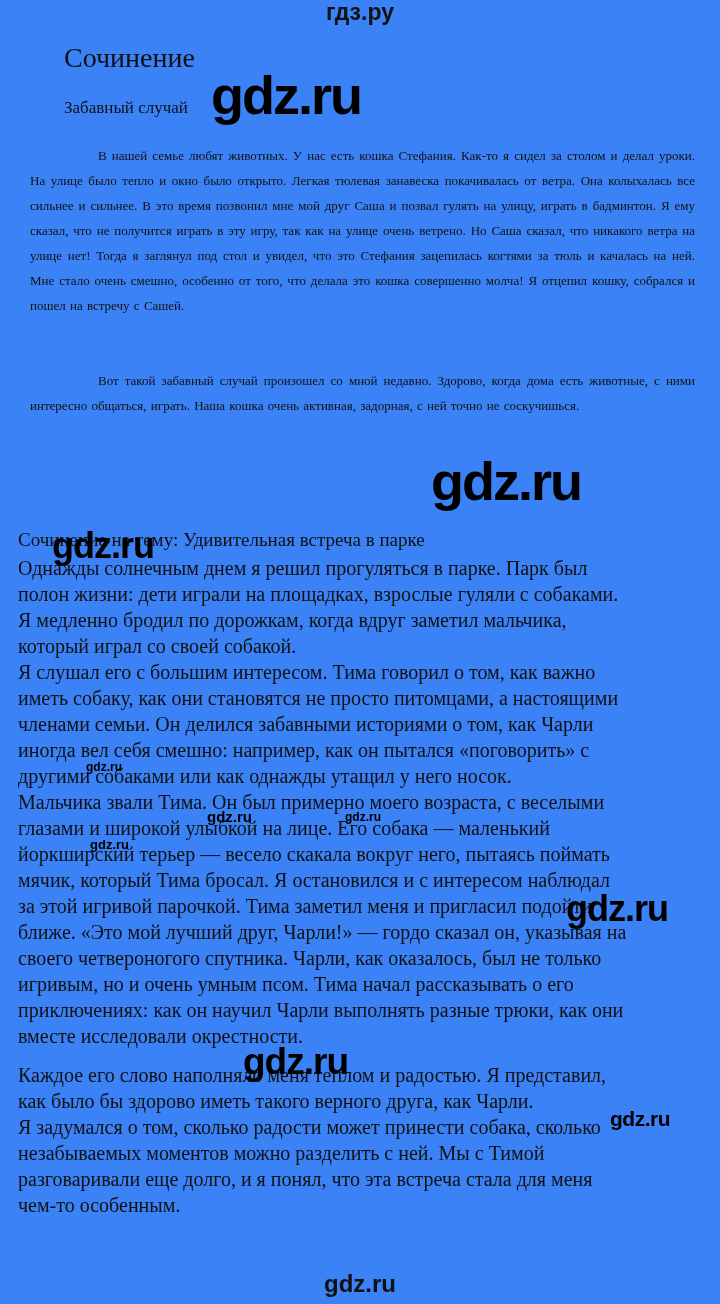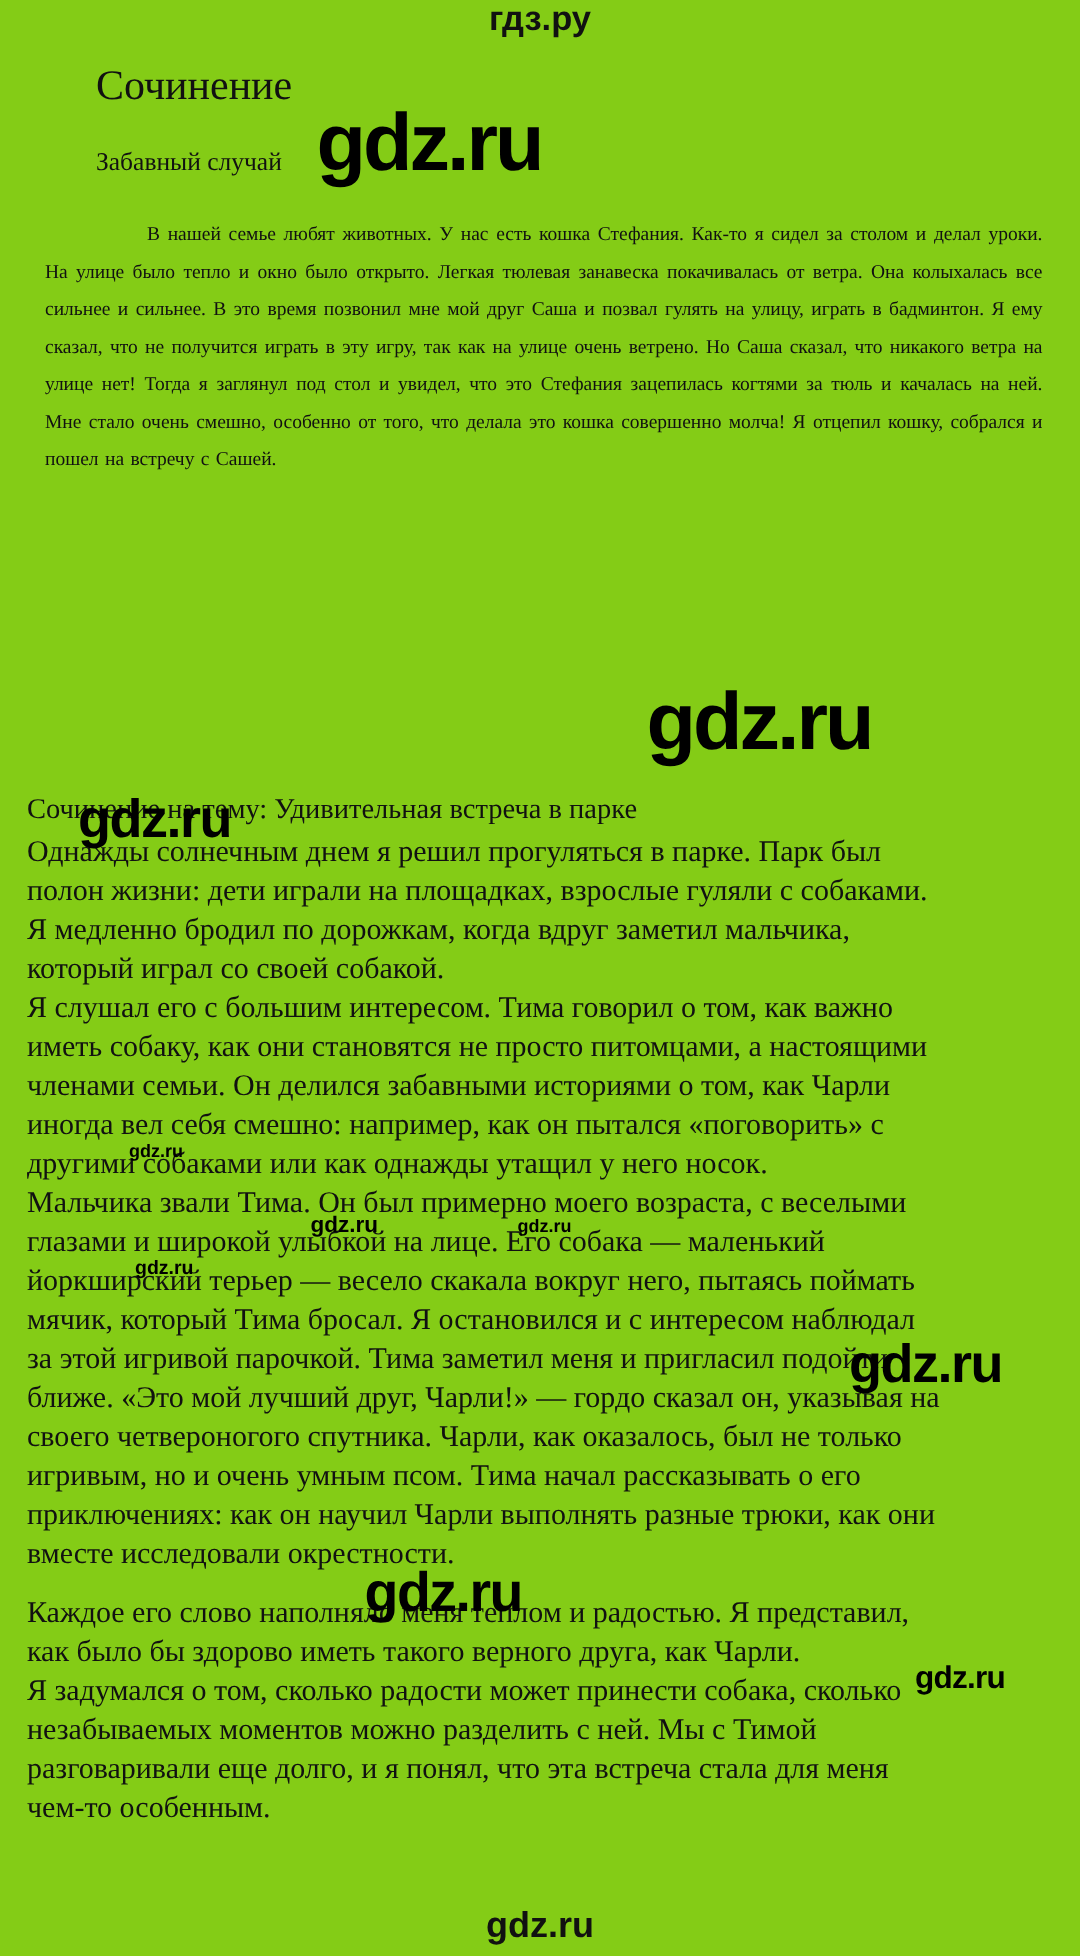--- a/index.html
+++ b/index.html
@@ -1,20 +1,20 @@
 <!DOCTYPE html>
 <html lang="ru"><head>
 <meta charset="utf-8">
 <style>
   html,body { margin:0; padding:0; background:#e8e8e8; }
   .page {
     position:relative;
     width:720px; height:1304px;
     margin:0 auto;
-    background:#84cc16;
+    background:#3b82f6;
     color:#111111;
     font-family:"Liberation Serif", serif;
     overflow:hidden;
   }
   
   .site-header {
     position:absolute; top:1px; left:0; width:100%;
     text-align:center;
     font-family:"Liberation Sans", sans-serif;
     font-weight:700; font-size:23px; line-height:22px;
@@ -68,20 +68,21 @@
 <body>
 
 <div class="page">
 
   <div class="site-header">гдз.ру</div>
 
   <div class="essay1">
     <p class="e1-heading">Сочинение</p>
     <p class="e1-title">Забавный случай</p>
     <p class="e1-para">В нашей семье любят животных. У нас есть кошка Стефания. Как-то я сидел за столом и делал уроки. На улице было тепло и окно было открыто. Легкая тюлевая занавеска покачивалась от ветра. Она колыхалась все сильнее и сильнее. В это время позвонил мне мой друг Саша и позвал гулять на улицу, играть в бадминтон. Я ему сказал, что не получится играть в эту игру, так как на улице очень ветрено. Но Саша сказал, что никакого ветра на улице нет! Тогда я заглянул под стол и увидел, что это Стефания зацепилась когтями за тюль и качалась на ней. Мне стало очень смешно, особенно от того, что делала это кошка совершенно молча! Я отцепил кошку, собрался и пошел на встречу с Сашей.</p>
+    <p class="e1-para e1-para2">Вот такой забавный случай произошел со мной недавно. Здорово, когда дома есть животные, с ними интересно общаться, играть. Наша кошка очень активная, задорная, с ней точно не соскучишься.</p>
   </div>
 
   <div class="essay2">
     <p class="e2-title">Сочинение на тему: Удивительная встреча в парке</p>
     <p class="e2-para e2-para-1">Однажды солнечным днем я решил прогуляться в парке. Парк был
 полон жизни: дети играли на площадках, взрослые гуляли с собаками.
 Я медленно бродил по дорожкам, когда вдруг заметил мальчика,
 который играл со своей собакой.</p>
     <p class="e2-para">Я слушал его с большим интересом. Тима говорил о том, как важно
 иметь собаку, как они становятся не просто питомцами, а настоящими

